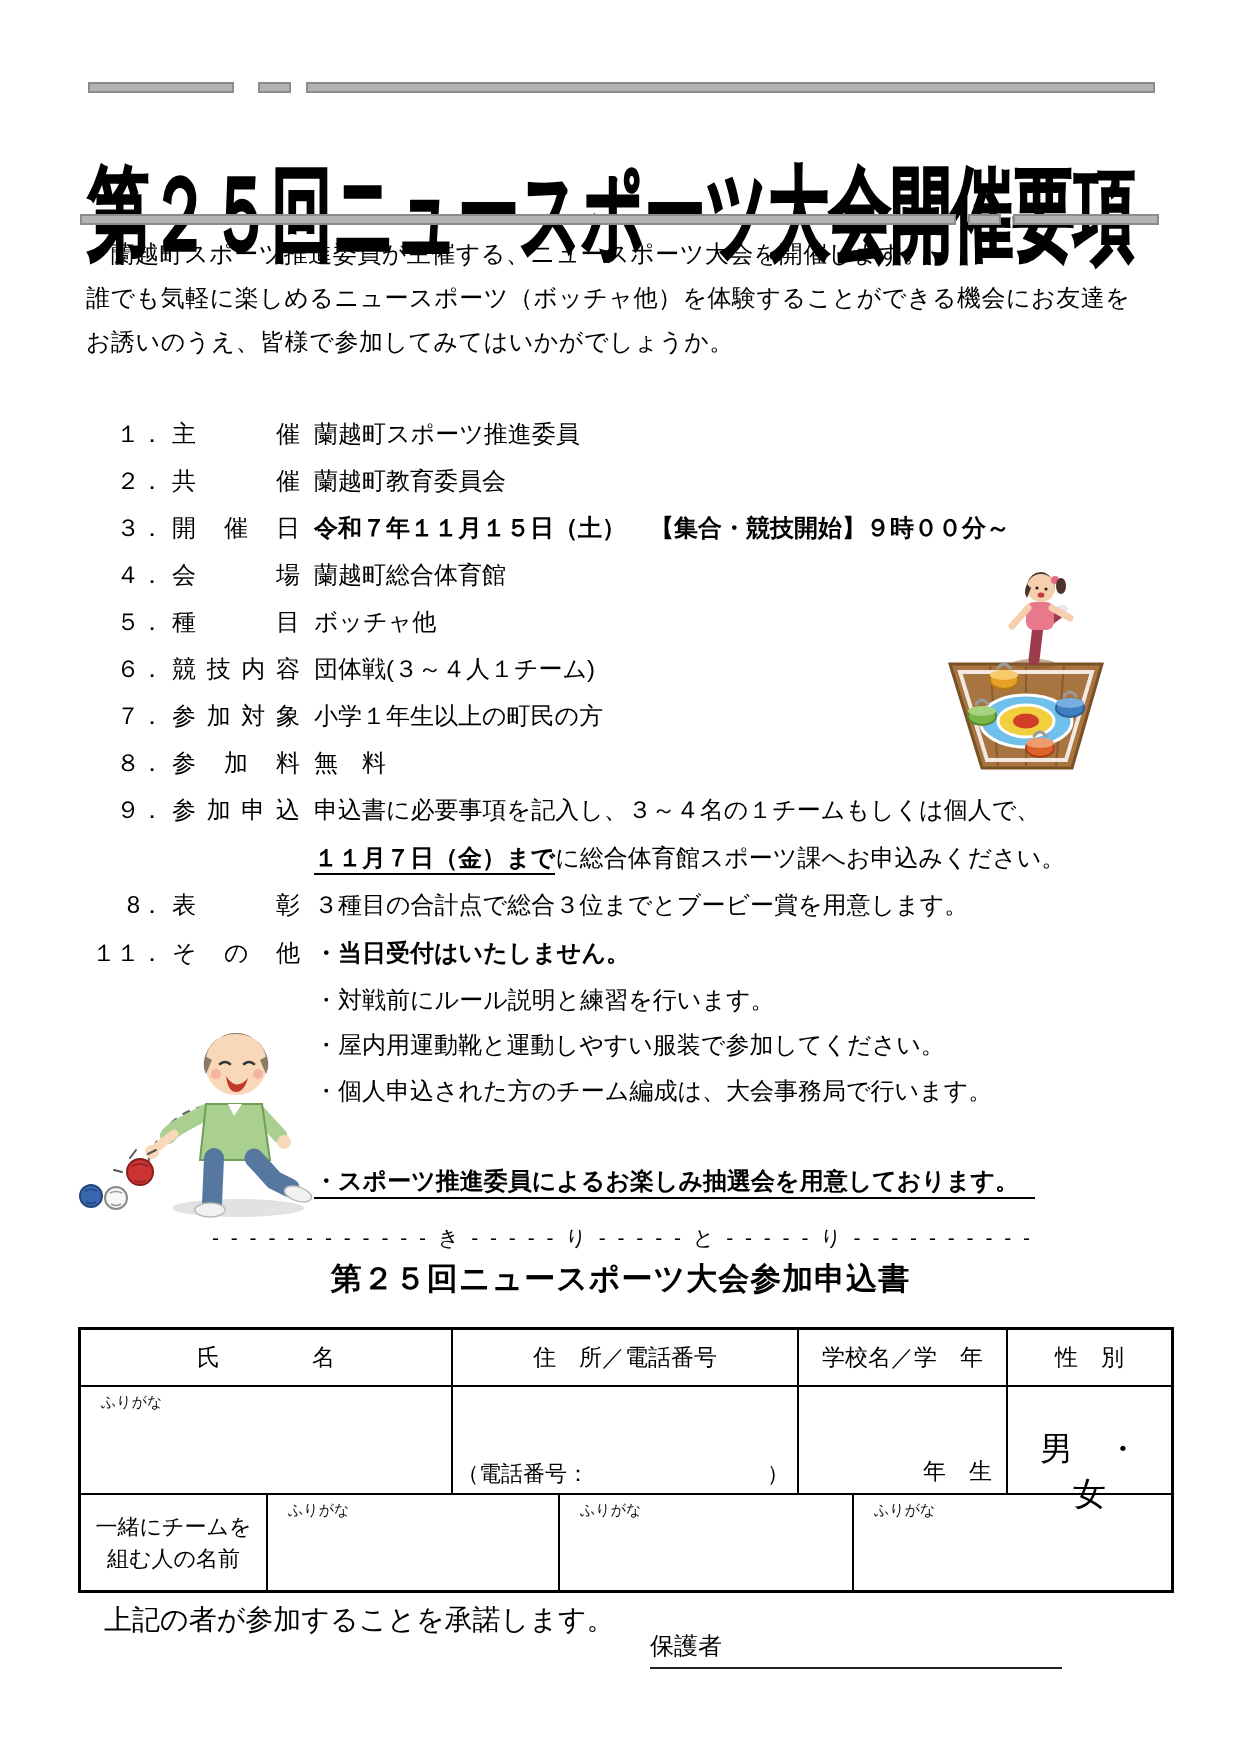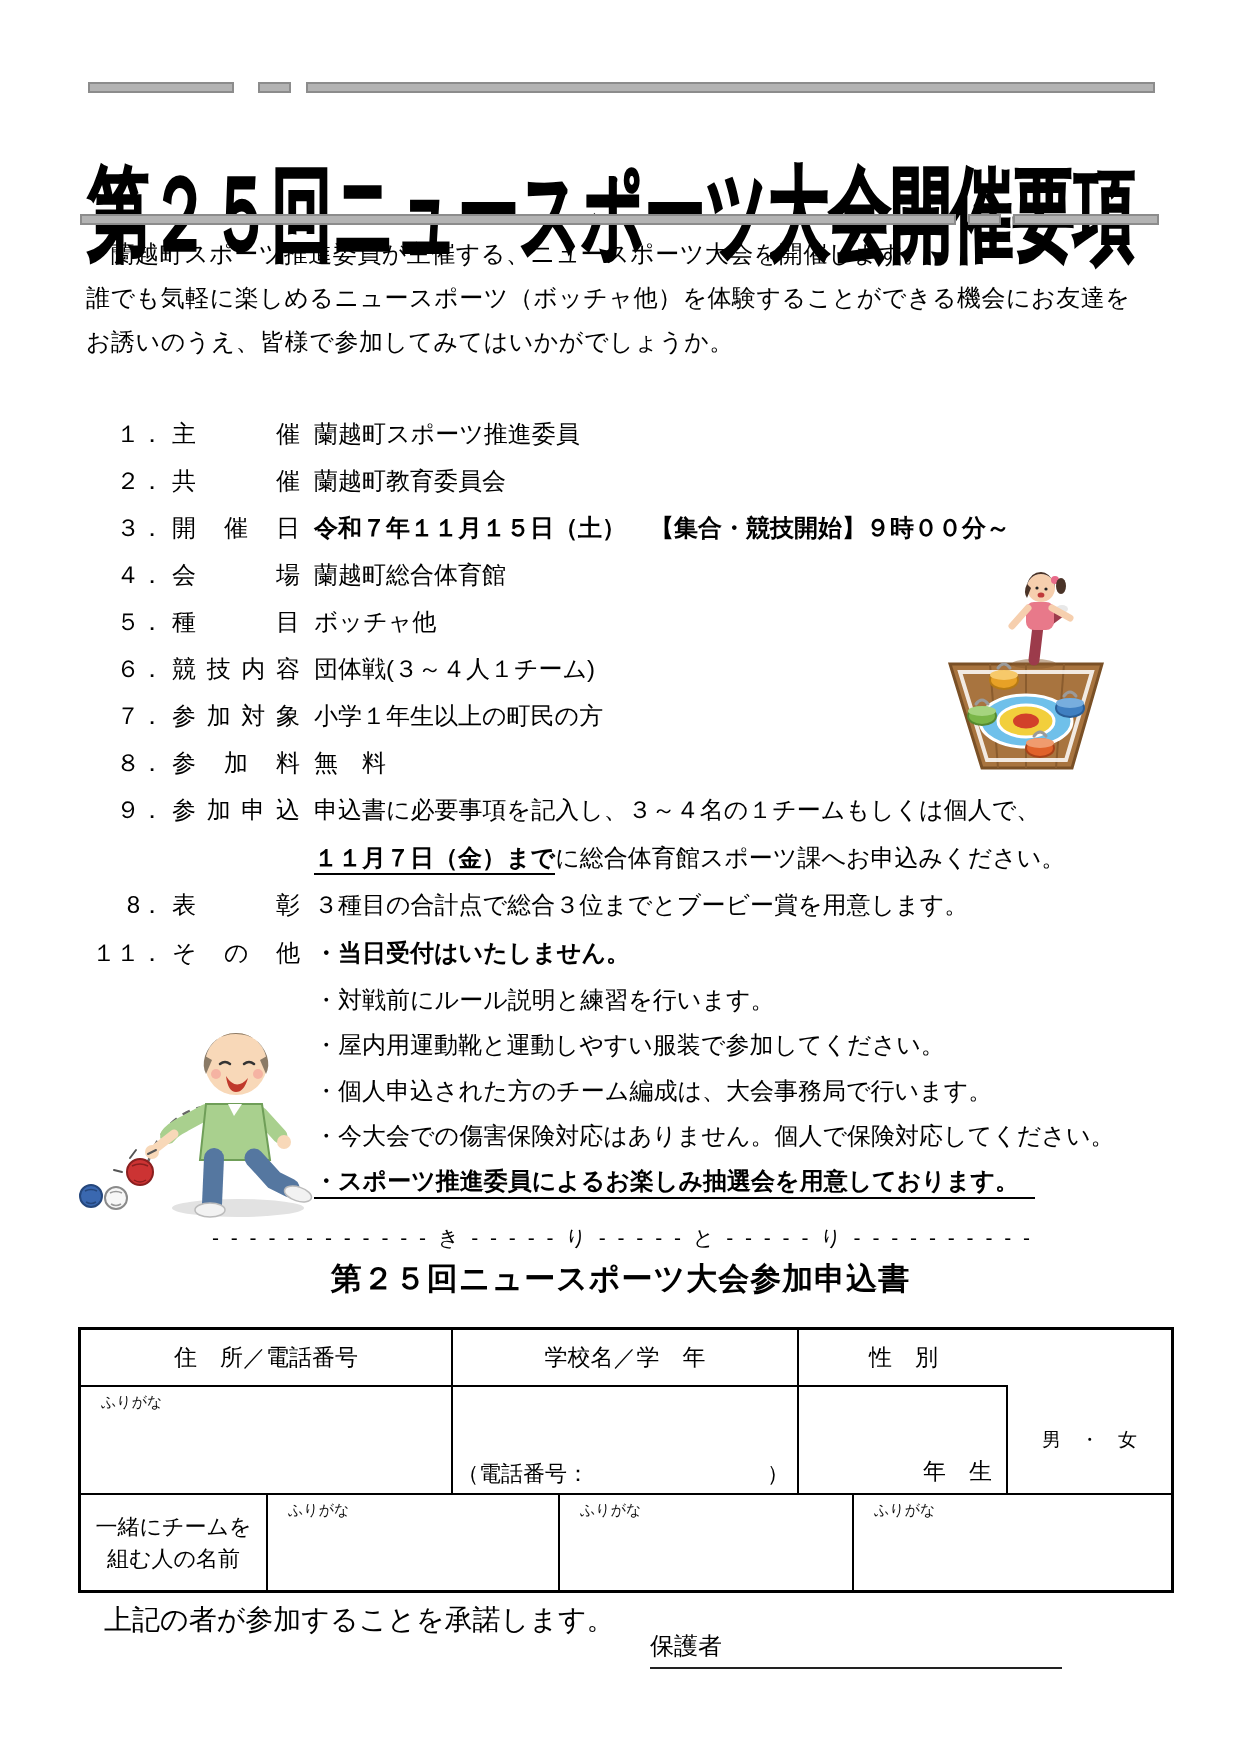--- a/index.html
+++ b/index.html
@@ -35,21 +35,21 @@
   .grid-a{display:grid;grid-template-columns:372px 346px 209px 1fr;}
   .grid-b{display:grid;grid-template-columns:187px 292px 294px 1fr;}
   .cell{box-sizing:border-box;border-right:2px solid #000;position:relative;}
   .cell:last-child{border-right:none;}
   .th{height:57px;display:flex;align-items:center;justify-content:center;font-size:23px;border-bottom:2px solid #000;}
   .r1{height:108px;border-bottom:2px solid #000;}
   .r2{height:95px;}
   .furigana{font-size:15px;padding:6px 20px;color:#111;}
   .phone-line{position:absolute;left:0;right:0;bottom:4px;display:flex;justify-content:space-between;font-size:22px;padding:0 8px 0 4px;}
   .grade{position:absolute;right:14px;bottom:6px;font-size:23px;margin-left:46px;}
-  .sex-val{position:absolute;left:0;right:0;top:38%;text-align:center;font-size:19px;}
+  .sex-val{position:absolute;left:0;right:0;top:38%;text-align:center;font-size:33px;}
   .team-label{height:100%;display:flex;flex-direction:column;align-items:center;justify-content:center;font-size:22px;line-height:1.45;}
   .consent{position:absolute;left:104px;top:1601px;font-size:28px;}
   .guardian{position:absolute;left:650px;top:1630px;width:412px;border-bottom:2px solid #222;font-size:24px;padding-bottom:5px;}
   svg{display:block;}
 </style>
 </head>
 <body>
 
 <div class="page">
 
@@ -100,21 +100,20 @@
   <div class="li" style="top:889px;">
     <span class="num">8．</span><span class="lbl">表彰</span><span class="val">３種目の合計点で総合３位までとブービー賞を用意します。</span>
   </div>
   <div class="li" style="top:937px;">
     <span class="num">１１．</span><span class="lbl">その他</span><span class="val bold">・当日受付はいたしません。</span>
   </div>
 
   <div class="bullet-line" style="top:984px;">・対戦前にルール説明と練習を行います。</div>
   <div class="bullet-line" style="top:1029px;">・屋内用運動靴と運動しやすい服装で参加してください。</div>
   <div class="bullet-line" style="top:1075px;">・個人申込された方のチーム編成は、大会事務局で行います。</div>
-  <div class="bullet-line" style="top:1120px;">・今大会での傷害保険対応はありません。個人で保険対応してください。</div>
   <div class="bullet-line bold" style="top:1165px;"><span class="u-trail">・スポーツ推進委員によるお楽しみ抽選会を用意しております。</span></div>
 
   <div class="abs" style="left:942px;top:568px;width:168px;height:205px;">
     <svg width="168" height="205" viewBox="0 0 168 205">
 
       <polygon points="8,96 160,96 130,200 40,200" fill="#a8743f" stroke="#7a5026" stroke-width="3"></polygon>
       <line x1="48" y1="96" x2="56" y2="200" stroke="#8a5c2e" stroke-width="2"></line>
       <line x1="84" y1="96" x2="84" y2="200" stroke="#8a5c2e" stroke-width="2"></line>
       <line x1="122" y1="96" x2="114" y2="200" stroke="#8a5c2e" stroke-width="2"></line>
       <polygon points="18,104 150,104 124,192 45,192" fill="none" stroke="#ffffff" stroke-width="4" opacity="0.85"></polygon>
@@ -200,20 +199,21 @@
       </g>
     </svg>
   </div>
 
   <div class="cut-line">- - - - - - - - - - - - き - - - - - り - - - - - と - - - - - り - - - - - - - - - -</div>
 
   <div class="form-title">第２５回ニュースポーツ大会参加申込書</div>
 
   <div class="app-table">
     <div class="grid-a">
+      <div class="cell th">氏　　　　名</div>
       <div class="cell th">住　所／電話番号</div>
       <div class="cell th">学校名／学　年</div>
       <div class="cell th">性　別</div>
     </div>
     <div class="grid-a">
       <div class="cell r1">
         <div class="furigana">ふりがな</div>
       </div>
       <div class="cell r1">
         <div class="phone-line">

